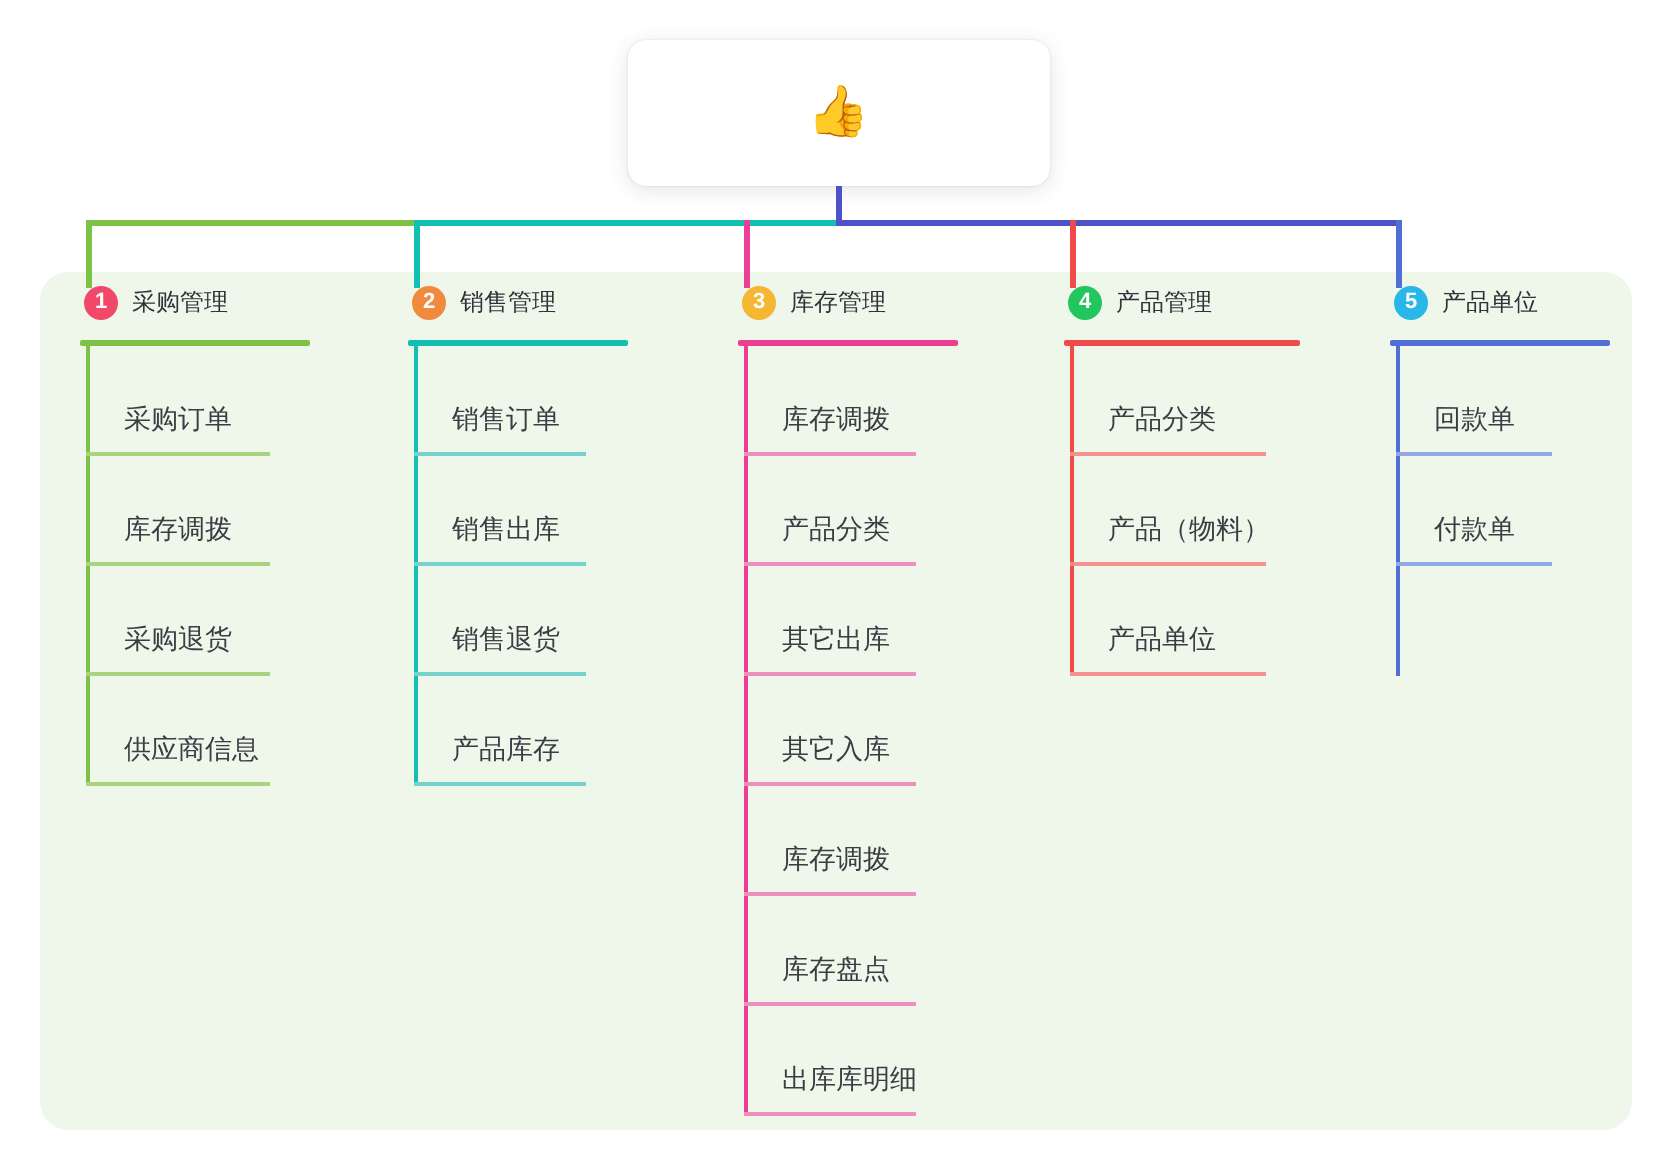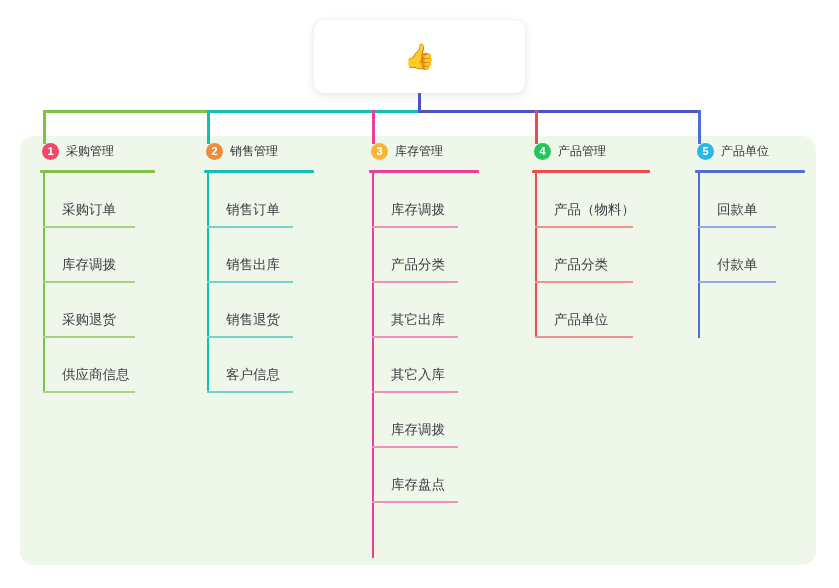--- a/index.html
+++ b/index.html
@@ -198,21 +198,21 @@
           </div>
           <div class="leaf">
             <span class="leaf-text">销售出库</span>
             <div class="leaf-rule" style="background: rgb(118, 211, 204); width: 86px;"></div>
           </div>
           <div class="leaf">
             <span class="leaf-text">销售退货</span>
             <div class="leaf-rule" style="background: rgb(118, 211, 204); width: 86px;"></div>
           </div>
           <div class="leaf">
-            <span class="leaf-text">客户信息</span>
+            <span class="leaf-text">产品库存</span>
             <div class="leaf-rule" style="background: rgb(118, 211, 204); width: 86px;"></div>
           </div>
         </div>
       </div>
       <div class="column" style="left: 369px; width: 120px;">
         <div class="col-head">
           <span class="badge" style="background: rgb(245, 183, 49);">3</span>
           <span class="col-title">库存管理</span>
         </div>
         <div class="head-rule" style="background: rgb(236, 62, 146); width: 110px; margin-left: 0px;"></div>
@@ -235,39 +235,43 @@
             <div class="leaf-rule" style="background: rgb(238, 143, 190); width: 86px;"></div>
           </div>
           <div class="leaf">
             <span class="leaf-text">库存调拨</span>
             <div class="leaf-rule" style="background: rgb(238, 143, 190); width: 86px;"></div>
           </div>
           <div class="leaf">
             <span class="leaf-text">库存盘点</span>
             <div class="leaf-rule" style="background: rgb(238, 143, 190); width: 86px;"></div>
           </div>
+          <div class="leaf">
+            <span class="leaf-text">出库库明细</span>
+            <div class="leaf-rule" style="background: rgb(238, 143, 190); width: 86px;"></div>
+          </div>
         </div>
       </div>
       <div class="column" style="left: 532px; width: 128px;">
         <div class="col-head">
           <span class="badge" style="background: rgb(34, 197, 94);">4</span>
           <span class="col-title">产品管理</span>
         </div>
         <div class="head-rule" style="background: rgb(240, 75, 75); width: 118px; margin-left: 0px;"></div>
         <div class="leaf-wrap">
           <div class="trunk" style="background: rgb(240, 75, 75); height: 165px;"></div>
           <div class="leaf">
+            <span class="leaf-text">产品分类</span>
+            <div class="leaf-rule" style="background: rgb(245, 145, 145); width: 98px;"></div>
+          </div>
+          <div class="leaf">
             <span class="leaf-text">产品（物料）</span>
             <div class="leaf-rule" style="background: rgb(245, 145, 145); width: 98px;"></div>
           </div>
           <div class="leaf">
-            <span class="leaf-text">产品分类</span>
-            <div class="leaf-rule" style="background: rgb(245, 145, 145); width: 98px;"></div>
-          </div>
-          <div class="leaf">
             <span class="leaf-text">产品单位</span>
             <div class="leaf-rule" style="background: rgb(245, 145, 145); width: 98px;"></div>
           </div>
         </div>
       </div>
       <div class="column" style="left: 695px; width: 120px;">
         <div class="col-head">
           <span class="badge" style="background: rgb(41, 182, 232);">5</span>
           <span class="col-title">产品单位</span>
         </div>

